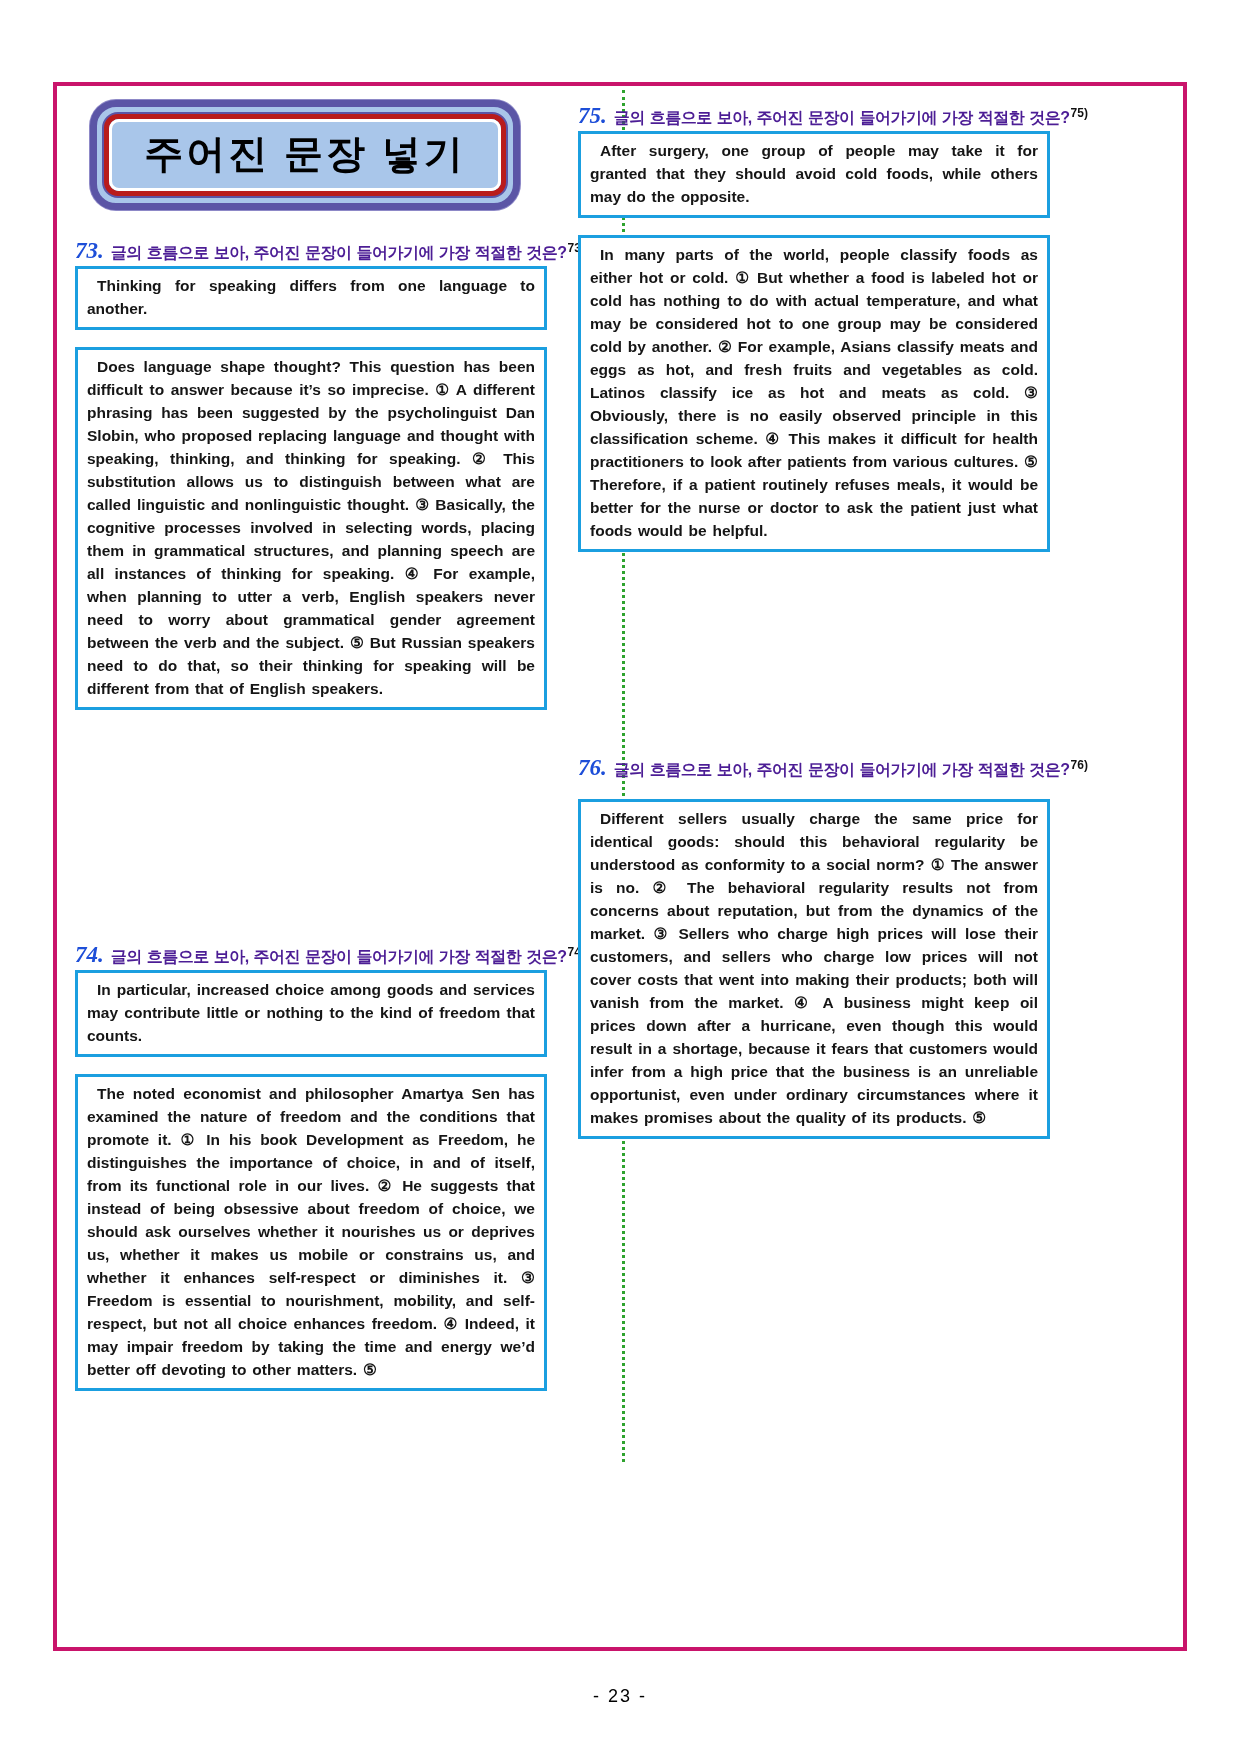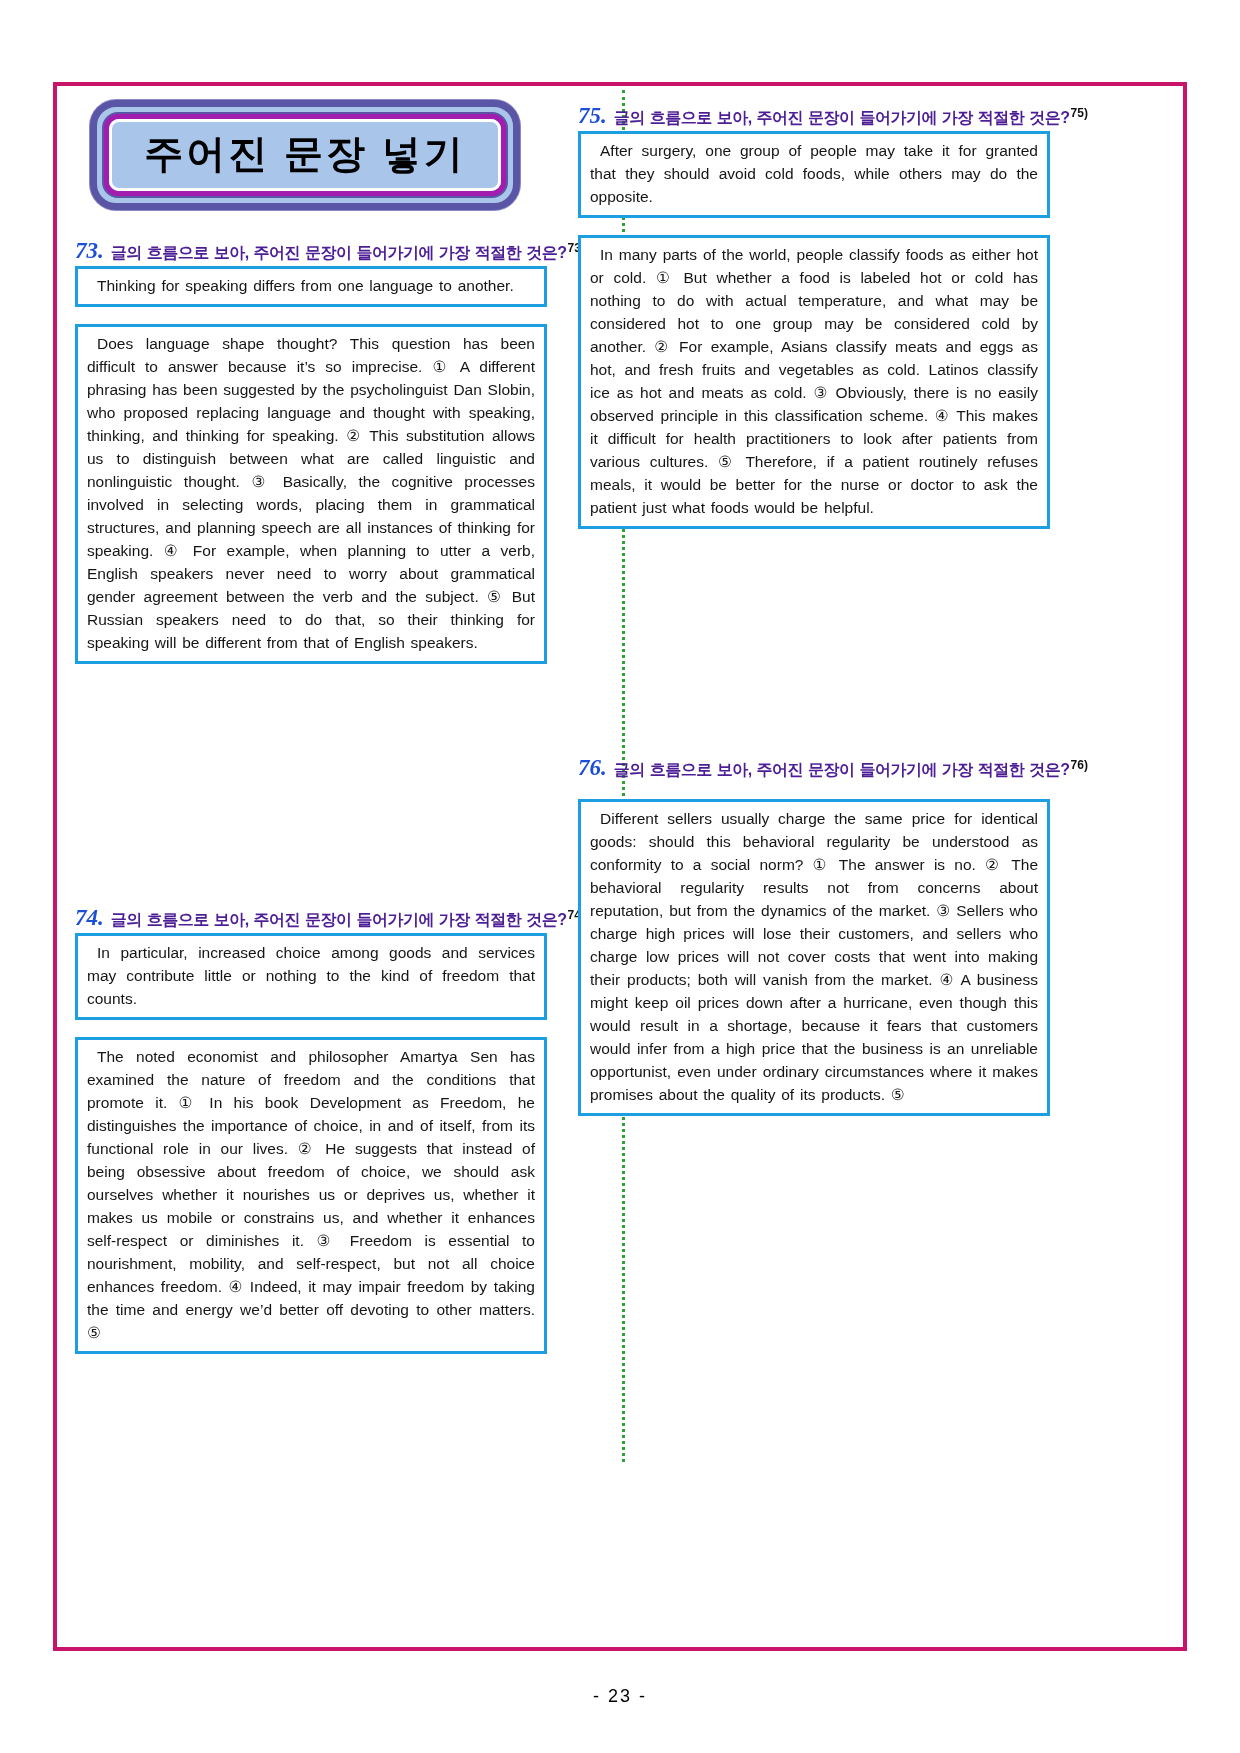--- a/index.html
+++ b/index.html
@@ -12,34 +12,34 @@
   .frame { position:absolute; left:53px; top:82px; width:1134px; height:1569px;
            border:4px solid #c9146b; background:#fff; }
 
   
   .divider { position:absolute; left:565px; top:4px; height:1372px; width:0;
              border-left:3px dotted #2fa32f; }
 
   
   .title-wrap { position:absolute; left:33px; top:14px; width:430px; }
   .t1 { border:7px solid #5b55a6; border-radius:26px; background:#a9c6ea; padding:5px; box-shadow:0 0 0 1px #8d88c7; }
-  .t2 { border:2px solid #5b55a6; border-radius:16px; background:#a21caf; padding:5px; }
+  .t2 { border:2px solid #5b55a6; border-radius:16px; background:#b91c1c; padding:5px; }
   .t3 { background:#a9c6ea; border-radius:10px; box-shadow:inset 0 0 0 3px #ffffff, inset 0 0 0 5px #a9c6ea;
         text-align:center; font-size:39px; font-weight:800; letter-spacing:3px; color:#000;
         padding:8px 0 10px 0; font-family:"Liberation Sans", sans-serif; }
 
   
   .qgroup { position:absolute; width:472px; }
   .qheader { display:flex; align-items:baseline; white-space:nowrap; height:27px; }
   .qnum { font-family:"Liberation Serif", serif; font-style:italic; font-weight:bold;
           font-size:23px; color:#1d4ed8; margin-right:7px; }
   .qprompt { font-size:16px; font-weight:600; letter-spacing:-0.5px; word-spacing:1px; color:#4c1d95; }
   .qfoot { font-size:12px; font-weight:700; position:relative; top:-6px; margin-left:1px; }
 
-  .given-box, .passage-box { border:3px solid #1b9fe0; background:#fff; padding:5px 9px 7px 9px; }
+  .given-box, .passage-box { border:3px solid #1b9fe0; background:#fff; padding:5px 9px 7px 9px;font-weight:bold; }
   .given-box { margin-top:1px; }
   .passage-box { margin-top:17px; }
 
   .txt { font-size:15.5px; line-height:23px; text-align:justify; color:#151515;
          text-indent:10px; word-spacing:1.5px; }
 
   .page-number { position:absolute; left:0; top:1686px; width:100%; text-align:center;
                  font-size:18px; letter-spacing:2px; color:#000; }
 </style>
 </head>
@@ -66,21 +66,21 @@
         <span class="qfoot">73)</span>
       </div>
       <div class="given-box">
         <p class="txt">Thinking for speaking differs from one language to another.</p>
       </div>
       <div class="passage-box">
         <p class="txt">Does language shape thought? This question has been difficult to answer because it’s so imprecise. ① A different phrasing has been suggested by the psycholinguist Dan Slobin, who proposed replacing language and thought with speaking, thinking, and thinking for speaking. ② This substitution allows us to distinguish between what are called linguistic and nonlinguistic thought. ③ Basically, the cognitive processes involved in selecting words, placing them in grammatical structures, and planning speech are all instances of thinking for speaking. ④ For example, when planning to utter a verb, English speakers never need to worry about grammatical gender agreement between the verb and the subject. ⑤ But Russian speakers need to do that, so their thinking for speaking will be different from that of English speakers.</p>
       </div>
     </div>
 
-    <div class="qgroup" style="left:18px; top:819px;">
+    <div class="qgroup" style="left:18px; top:856px;">
       <div class="qheader">
         <span class="qnum">74.</span>
         <span class="qprompt">글의 흐름으로 보아, 주어진 문장이 들어가기에 가장 적절한 것은?</span>
         <span class="qfoot">74)</span>
       </div>
       <div class="given-box">
         <p class="txt">In particular, increased choice among goods and services may contribute little or nothing to the kind of freedom that counts.</p>
       </div>
       <div class="passage-box">
         <p class="txt">The noted economist and philosopher Amartya Sen has examined the nature of freedom and the conditions that promote it. ① In his book Development as Freedom, he distinguishes the importance of choice, in and of itself, from its functional role in our lives. ② He suggests that instead of being obsessive about freedom of choice, we should ask ourselves whether it nourishes us or deprives us, whether it makes us mobile or constrains us, and whether it enhances self-respect or diminishes it. ③ Freedom is essential to nourishment, mobility, and self-respect, but not all choice enhances freedom. ④ Indeed, it may impair freedom by taking the time and energy we’d better off devoting to other matters. ⑤</p>

